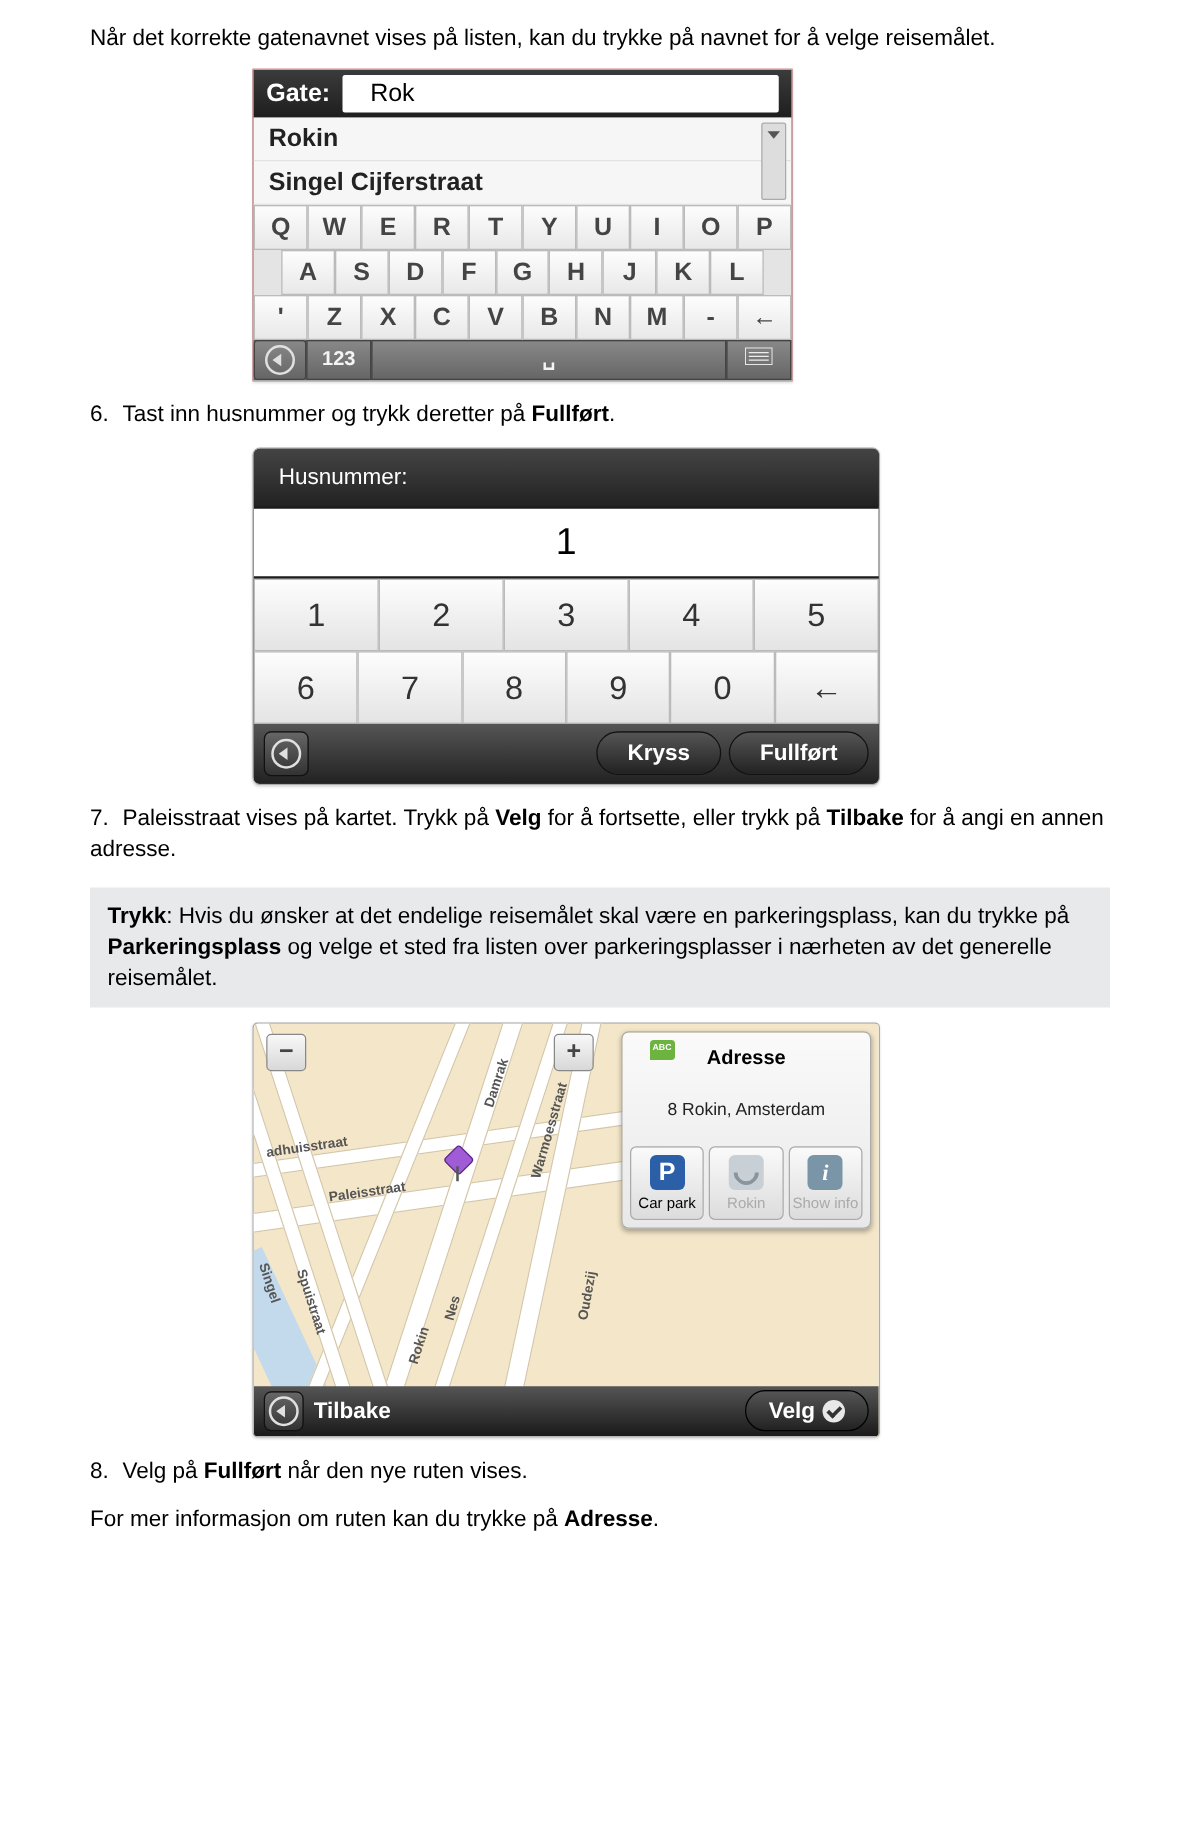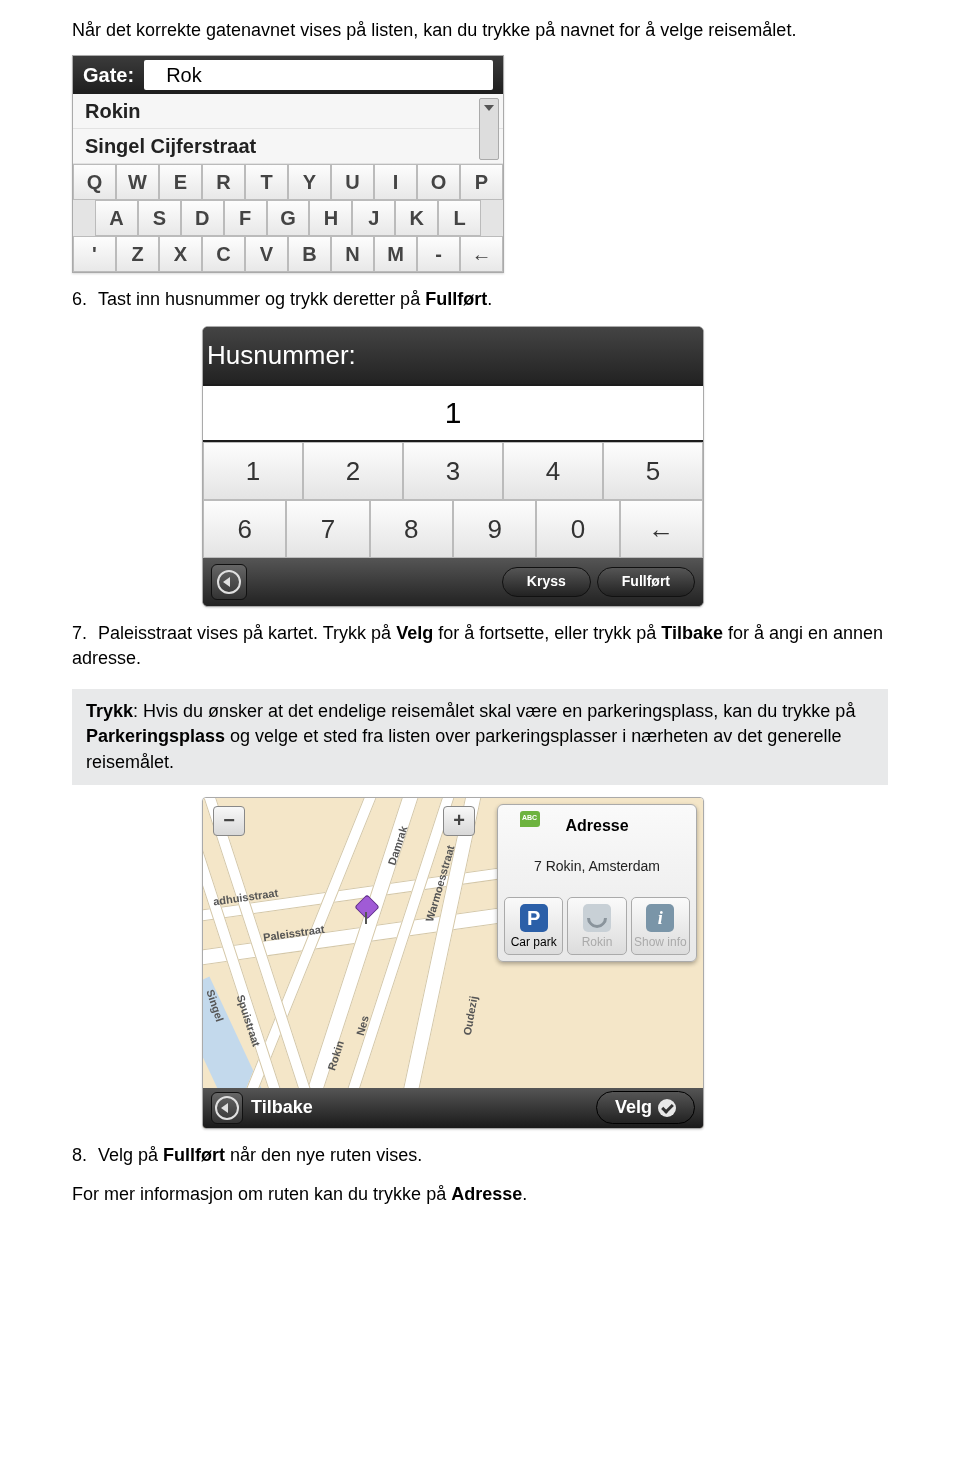--- a/index.html
+++ b/index.html
@@ -27,21 +27,21 @@
   .indent { margin-left: 32px; }
   b { font-weight: bold; }
   .tip-box {
     background: #e8e9ea;
     padding: 10px 14px;
     margin: 10px 0 12px 0;
   }
 
   
   .shot { border: 1px solid #aaa; box-shadow: 0 1px 2px rgba(0,0,0,0.15); margin-top: 10px; }
-  .shot1 { width: 430px; background: #ef4444; }
+  .shot1 { width: 430px; margin-left: 130px; background: #ef4444; }
   .s1-header {
     background: linear-gradient(#3b3b3b, #1e1e1e);
     color: #fff;
     font-size: 20px;
     font-weight: bold;
     padding: 4px 10px;
     display: flex;
     align-items: center;
     gap: 10px;
   }
@@ -131,22 +131,22 @@
     border-top: 5px solid transparent;
     border-bottom: 5px solid transparent;
     border-right: 7px solid #e0e0e0;
   }
 
   
   .shot2 { width: 500px; margin-left: 130px; background: #1c1c1c; border-radius: 6px; overflow: hidden; }
   .s2-header {
     background: linear-gradient(#444, #222);
     color: #fff;
-    font-size: 26px;
-    padding: 10px 4px;
+    font-size: 18px;
+    padding: 10px 20px;
   }
   .s2-input {
     background: #fff;
     color: #000;
     text-align: center;
     font-size: 30px;
     padding: 6px;
     margin: 2px 0;
   }
   .s2-keys { background: #eee; }
@@ -176,21 +176,21 @@
     display: flex;
     align-items: center;
     justify-content: center;
   }
   .s2-pill {
     background: linear-gradient(#555, #222);
     color: #fff;
     border: 1px solid #111;
     border-radius: 18px;
     padding: 4px 24px;
-    font-size: 14px;
+    font-size: 18px;
     font-weight: bold;
   }
   .spacer { flex: 1; }
 
   
   .shot3 { width: 500px; margin-left: 130px; position: relative; height: 330px; overflow: hidden; border-radius: 4px; }
   .map-bg {
     position: absolute; inset: 0;
     background: #f4e6c8;
   }
@@ -367,20 +367,33 @@
           <div class="key">Z</div>
           <div class="key">X</div>
           <div class="key">C</div>
           <div class="key">V</div>
           <div class="key">B</div>
           <div class="key">N</div>
           <div class="key">M</div>
           <div class="key">-</div>
           <div class="key">←</div>
         </div>
+    </div>
+    <div class="kbd-bottom">
+      <div class="bkey circ"><span class="icon-back-circle"></span></div>
+      <div class="bkey num">123</div>
+      <div class="bkey space">␣</div>
+      <div class="bkey kb">
+        <svg width="22" height="14" viewBox="0 0 22 14">
+            <rect x="0" y="0" width="22" height="14" fill="none" stroke="#eee" stroke-width="1.5"></rect>
+            <line x1="3" y1="4" x2="19" y2="4" stroke="#eee"></line>
+            <line x1="3" y1="7" x2="19" y2="7" stroke="#eee"></line>
+            <line x1="3" y1="10" x2="19" y2="10" stroke="#eee"></line>
+          </svg>
+      </div>
     </div>
   </div>
 
   <ol class="main">
     <li>
       <span class="num">6.</span><span>Tast inn husnummer og trykk deretter på </span><b>Fullført</b><span>.</span>
     </li>
   </ol>
 
   <div class="shot shot2">
@@ -446,21 +459,21 @@
       <div class="road-label" style="left:248px; top:210px; transform:rotate(-80deg);">Oudezij</div>
       <div class="pin" style="left:155px; top:100px;"></div>
     </div>
     <div class="zoom-btn" style="left:10px;">−</div>
     <div class="zoom-btn" style="left:240px;">+</div>
     <div class="panel">
       <div class="panel-title">
         <span class="addr-icon"></span>
         <span>Adresse</span>
       </div>
-      <div class="panel-sub">7 Rokin, Amsterdam</div>
+      <div class="panel-sub">8 Rokin, Amsterdam</div>
       <div class="panel-btns">
         <div class="panel-btn">
           <span class="p-icon park">P</span>
           <span>Car park</span>
         </div>
         <div class="panel-btn disabled">
           <span class="p-icon call"></span>
           <span>Rokin</span>
         </div>
         <div class="panel-btn disabled">

